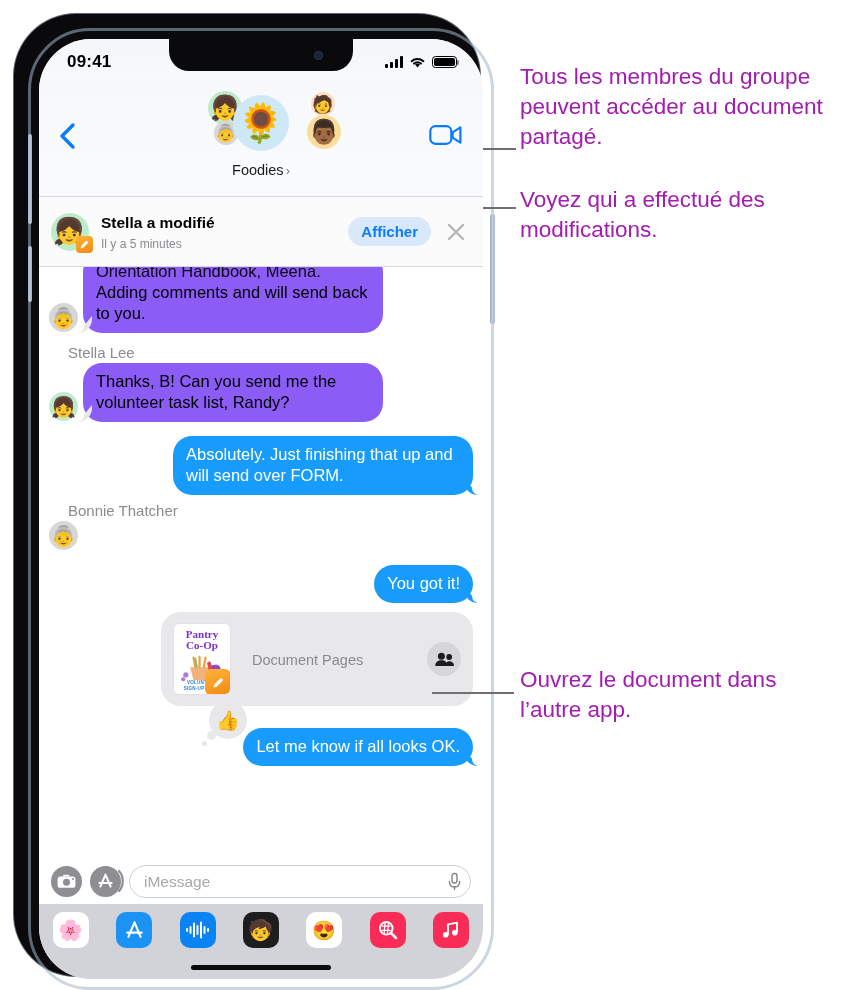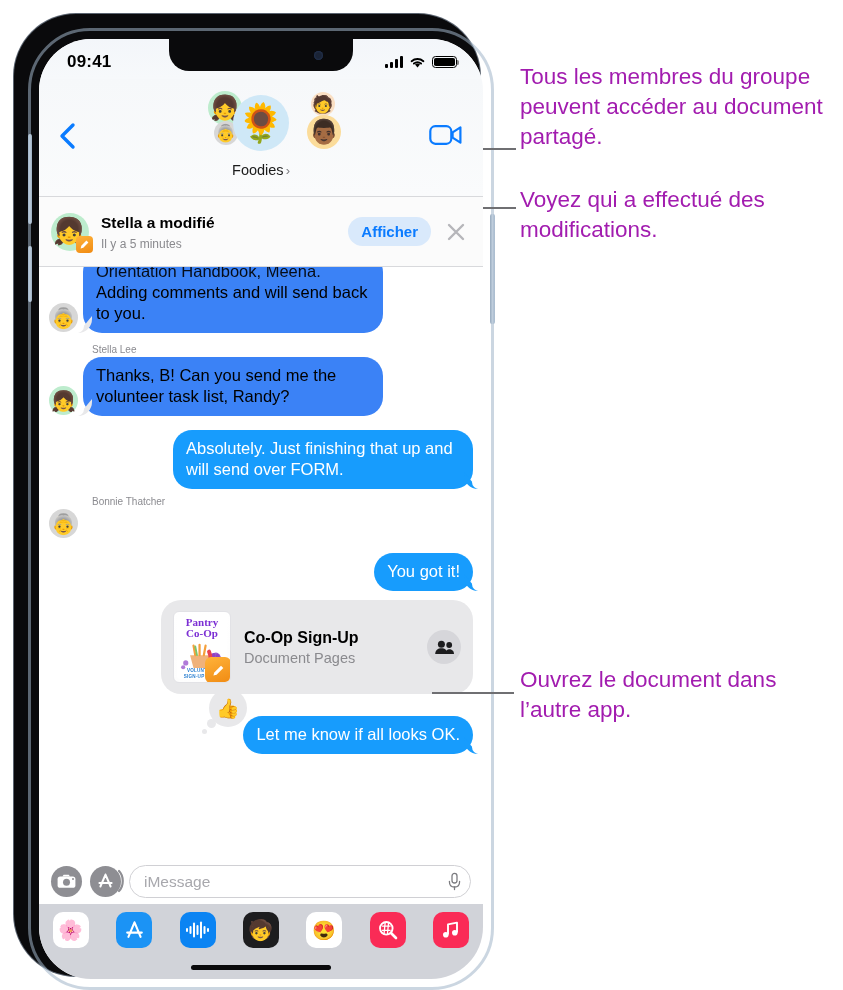--- a/index.html
+++ b/index.html
@@ -155,27 +155,27 @@
     background: #ffffff; overflow: hidden; padding: 0 10px;
   }
   .row { display: flex; align-items: flex-end; margin-bottom: 5px; }
   .row.out { justify-content: flex-end; }
   .av-sm {
     width: 29px; height: 29px; border-radius: 50%;
     display:flex; align-items:center; justify-content:center;
     font-size: 20px; flex:0 0 auto; margin-right: 5px; margin-bottom: 1px;
   }
   .sender {
-    font-size: 10px; color:#8b8b90; margin: 7px 0 2px 43px;
+    font-size: 15px; color:#8b8b90; margin: 7px 0 2px 19px;
   }
   .bub {
     max-width: 300px; padding: 8px 13px 9px; border-radius: 19px;
     font-size: 16.5px; line-height: 21px; position: relative;
   }
-  .bub.in { background: #3b82f6; color: #000; }
+  .bub.in { background: #8b5cf6; color: #000; }
   .bub.out { background: #179cfd; color: #fff; }
   .bub.in::after {
     content:''; position:absolute; left:-5px; bottom:0; width:14px; height:17px;
     background:#e8e8ea;
     border-bottom-right-radius: 14px;
     clip-path: polygon(100% 0, 100% 100%, 0 100%);
   }
   .bub.in::before {
     content:''; position:absolute; left:-6px; bottom:0; width:7px; height:8px;
     background:#fff; border-bottom-right-radius: 8px; z-index:1;
@@ -187,21 +187,21 @@
     clip-path: polygon(0 0, 100% 100%, 0 100%);
   }
   .bub.out::before {
     content:''; position:absolute; right:-6px; bottom:0; width:7px; height:8px;
     background:#fff; border-bottom-left-radius: 8px; z-index:1;
   }
 
   
   .doccard {
     display: flex; align-items: center; background:#e8e8ea;
-    border-radius: 20px; padding: 11px 12px; width: 312px; cursor:pointer;
+    border-radius: 20px; padding: 11px 12px; width: 312px; cursor:pointer;gap:8px;
   }
   .doc-thumb {
     width: 58px; height: 72px; border-radius: 6px; flex:0 0 auto;
     background: linear-gradient(180deg,#ffffff 0%,#fdfdfd 100%);
     border: 1.5px solid #e2e2e6; position: relative; overflow: hidden;
   }
   .doc-meta { margin-left: 13px; flex: 1 1 auto; min-width:0; }
   .doc-title { font-size: 16px; font-weight: bold; color:#000; line-height:19px; }
   .doc-sub { font-size: 14.5px; color:#8a8a8e; margin-top:2px; line-height:18px; }
   .doc-people {
@@ -425,21 +425,20 @@
               </svg>
               <div style="position:absolute;left:0;right:0;bottom:9px;text-align:center;font-size:4.6px;font-weight:bold;color:#2a7fd0;letter-spacing:.2px;">VOLUNTEER</div>
               <div style="position:absolute;left:0;right:0;bottom:3px;text-align:center;font-size:4.6px;font-weight:bold;color:#2a7fd0;letter-spacing:.2px;">SIGN-UP FORM</div>
               <div style="position:absolute;right:-1px;bottom:-1px;width:26px;height:26px;border-radius:6px;background:linear-gradient(160deg,#ffb33a,#f08a12);display:flex;align-items:center;justify-content:center;">
                 <svg width="15" height="15" viewBox="0 0 15 15">
                     <path d="M2.4 12.6 L3.3 9.4 L10 2.7 L12.3 5 L5.6 11.7 Z" fill="#fff"></path>
                   </svg>
               </div>
             </div>
             <div class="doc-meta">
-              <div class="doc-title">Co-Op Sign-Up</div>
               <div class="doc-sub">Document Pages</div>
             </div>
             <div class="doc-people">
               <svg width="21" height="15" viewBox="0 0 21 15">
                 <circle cx="7.4" cy="4.2" r="3.5" fill="#1c1c1e"></circle>
                 <path d="M1.2 14 C1.2 10.2 4 8.2 7.4 8.2 C10.8 8.2 13.6 10.2 13.6 14 Z" fill="#1c1c1e"></path>
                 <circle cx="15.2" cy="5" r="2.9" fill="#1c1c1e"></circle>
                 <path d="M11.6 14 C11.6 10.9 13.2 9.2 15.2 9.2 C17.8 9.2 20 10.7 20 14 Z" fill="#1c1c1e"></path>
               </svg>
             </div>

